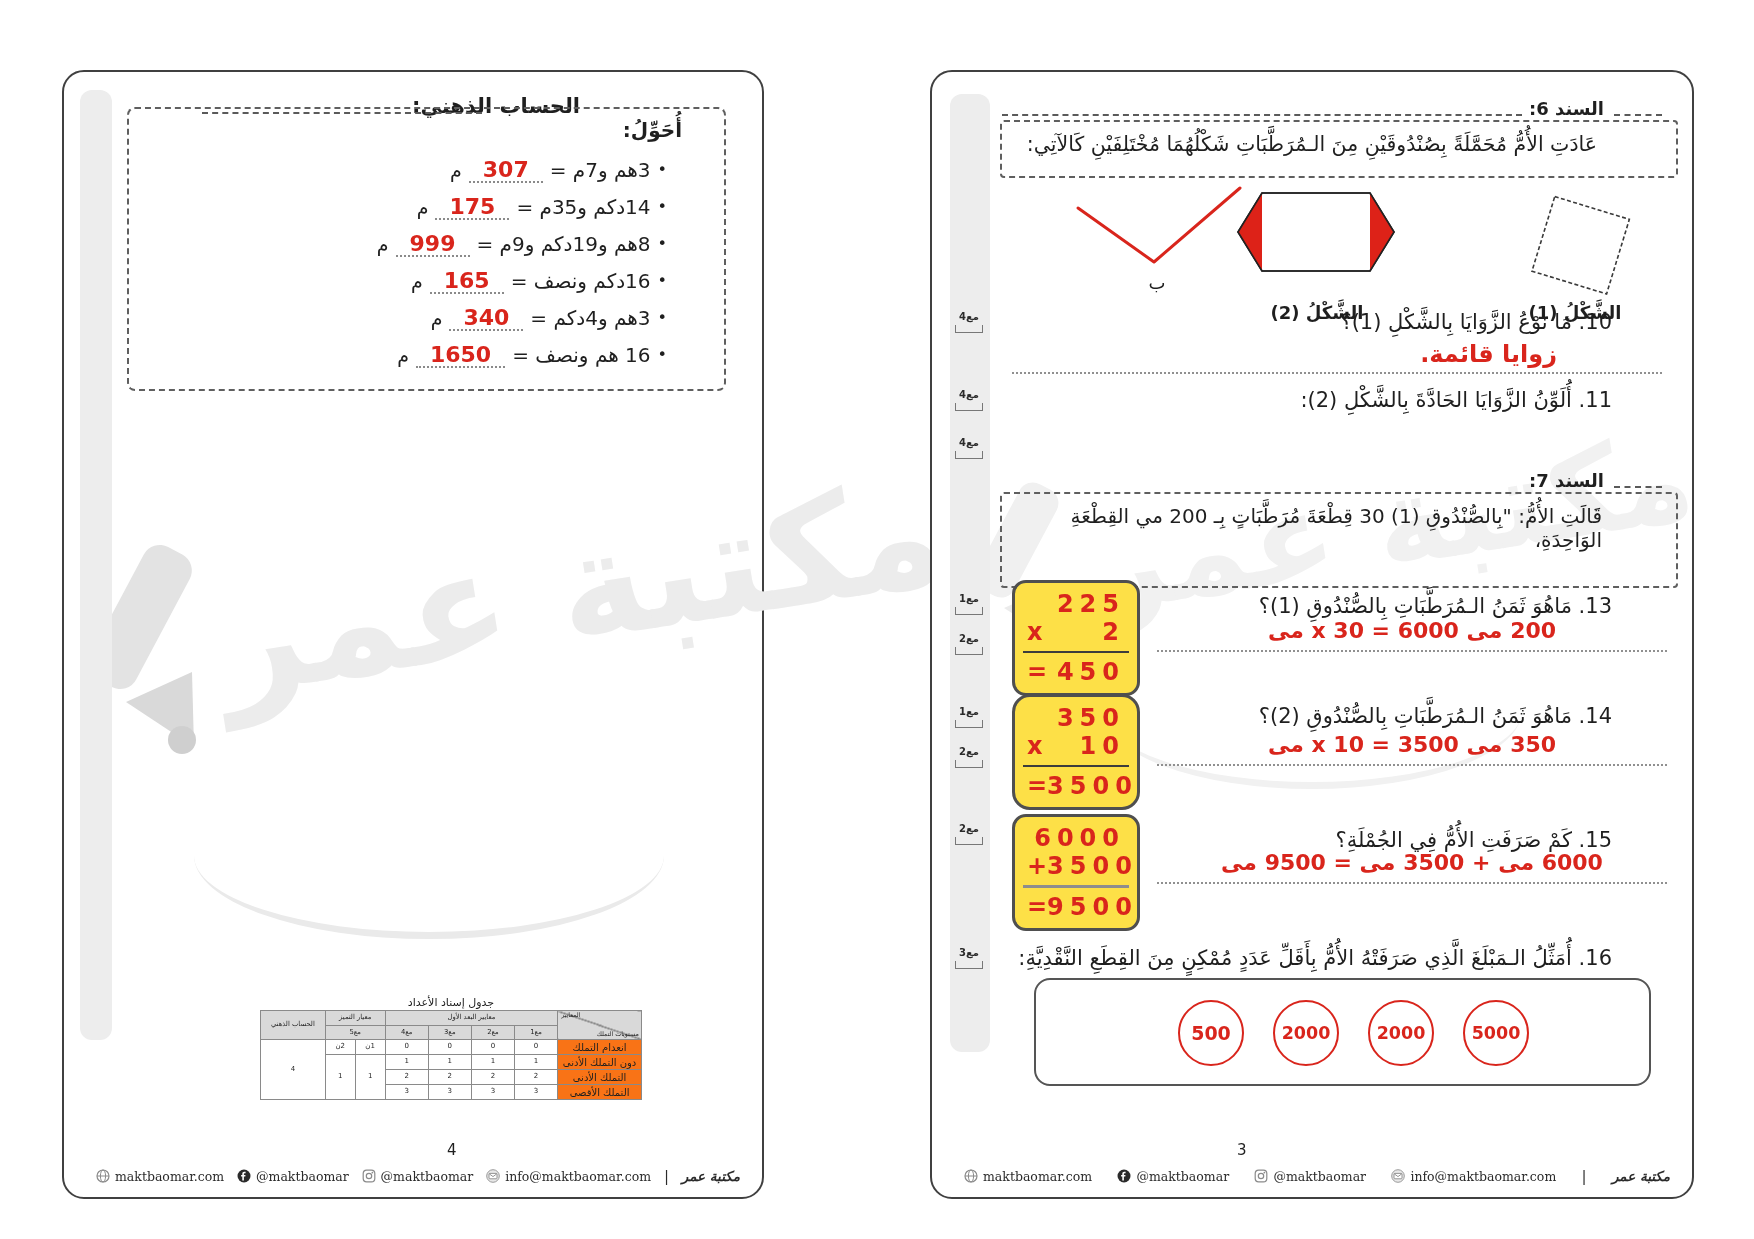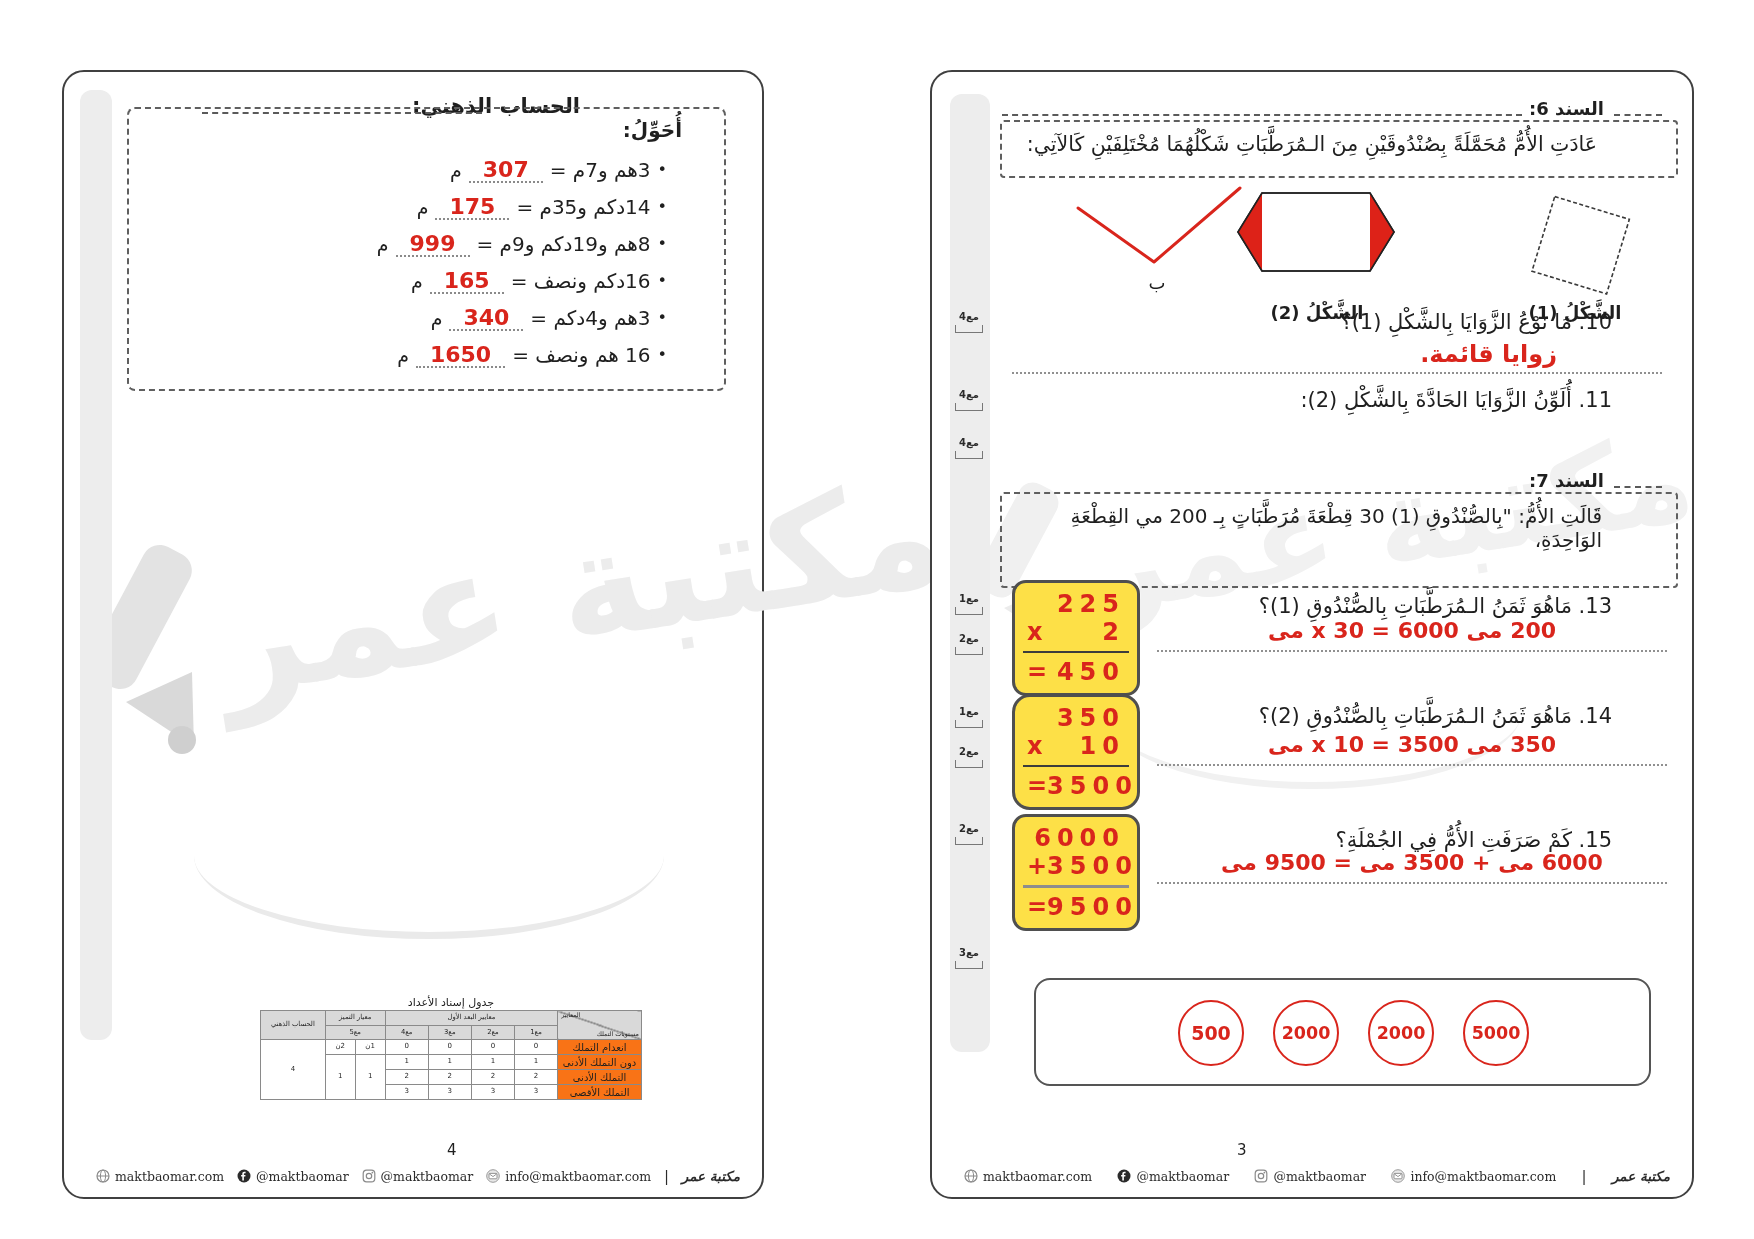--- a/index.html
+++ b/index.html
@@ -342,20 +342,21 @@
         </div>
       <div class="calc-div" style="border-top-color:#8d8d8d;border-top-width:3px;"></div>
       <div class="calc-res">
           <span>=</span>
           <span class="dg">9500</span>
         </div>
     </div>
     <div class="red-ans" style="left:230px;width:500px;top:778px;text-align:center;">6000 مى + 3500 مى = 9500 مى</div>
     <div class="dot-line" style="left:225px;right:25px;top:810px;"></div>
 
+    <div class="q" style="right:80px;top:874px;">16. أُمَثِّلُ الـمَبْلَغَ الَّذِي صَرَفَتْهُ الأُمُّ بِأَقَلِّ عَدَدٍ مُمْكِنٍ مِنَ القِطَعِ النَّقْدِيَّةِ:</div>
     <div class="coins-box" style="left:102px;top:906px;width:613px;height:104px;"></div>
     <div class="coin" style="left:246px;top:928px;">500</div>
     <div class="coin" style="left:341px;top:928px;font-size:17.5px;">2000</div>
     <div class="coin" style="left:436px;top:928px;font-size:17.5px;">2000</div>
     <div class="coin" style="left:531px;top:928px;font-size:17.5px;">5000</div>
 
     <div class="pagenum" style="left:305px;bottom:38px;">3</div>
     <div class="footer">
       <span class="f-item">
         <svg width="14" height="14" viewBox="0 0 14 14">

